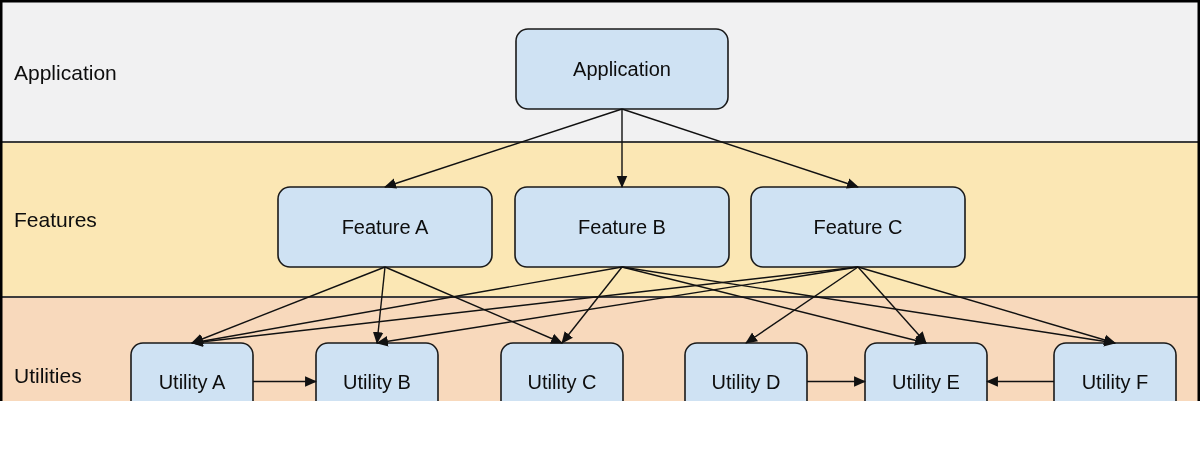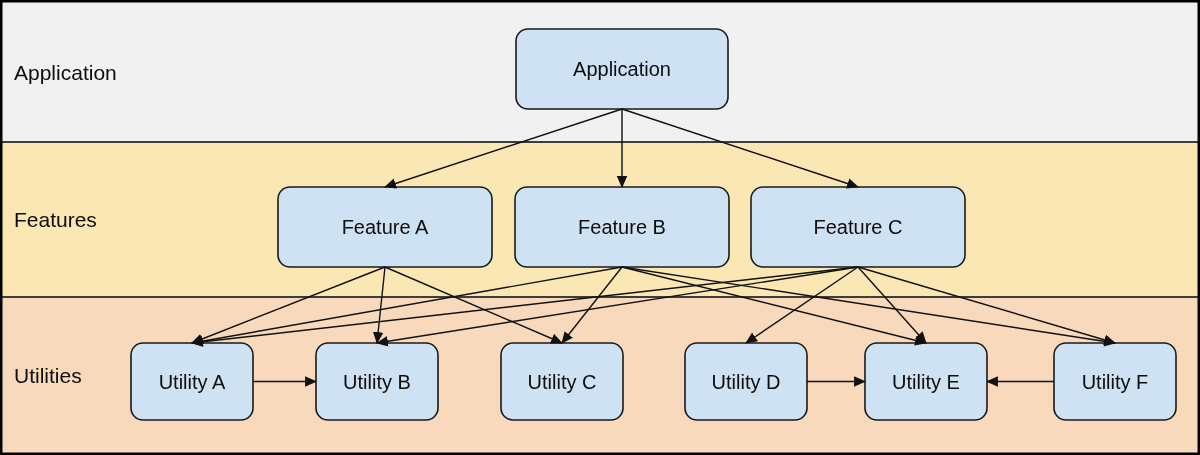--- a/index.html
+++ b/index.html
@@ -1,16 +1,16 @@
 <!DOCTYPE html>
 <html><head>
 <meta charset="utf-8">
 <style>
   html,body{margin:0;padding:0;background:#ffffff;}
-  #stage{width:1200px;height:455px;position:relative;background:#ffffff;}
+  #stage{width:1200px;height:401px;position:relative;background:#ffffff;}
   svg{display:block;}
   text{font-family:"Liberation Sans","DejaVu Sans",sans-serif;}
   .band-label{font-size:21px;}
   .node-label{font-size:20px;}
 </style>
 </head>
 <body>
 
 <div id="stage">
   <svg id="diagram" width="1200" height="455" viewBox="0 0 1200 455" xmlns="http://www.w3.org/2000/svg">

